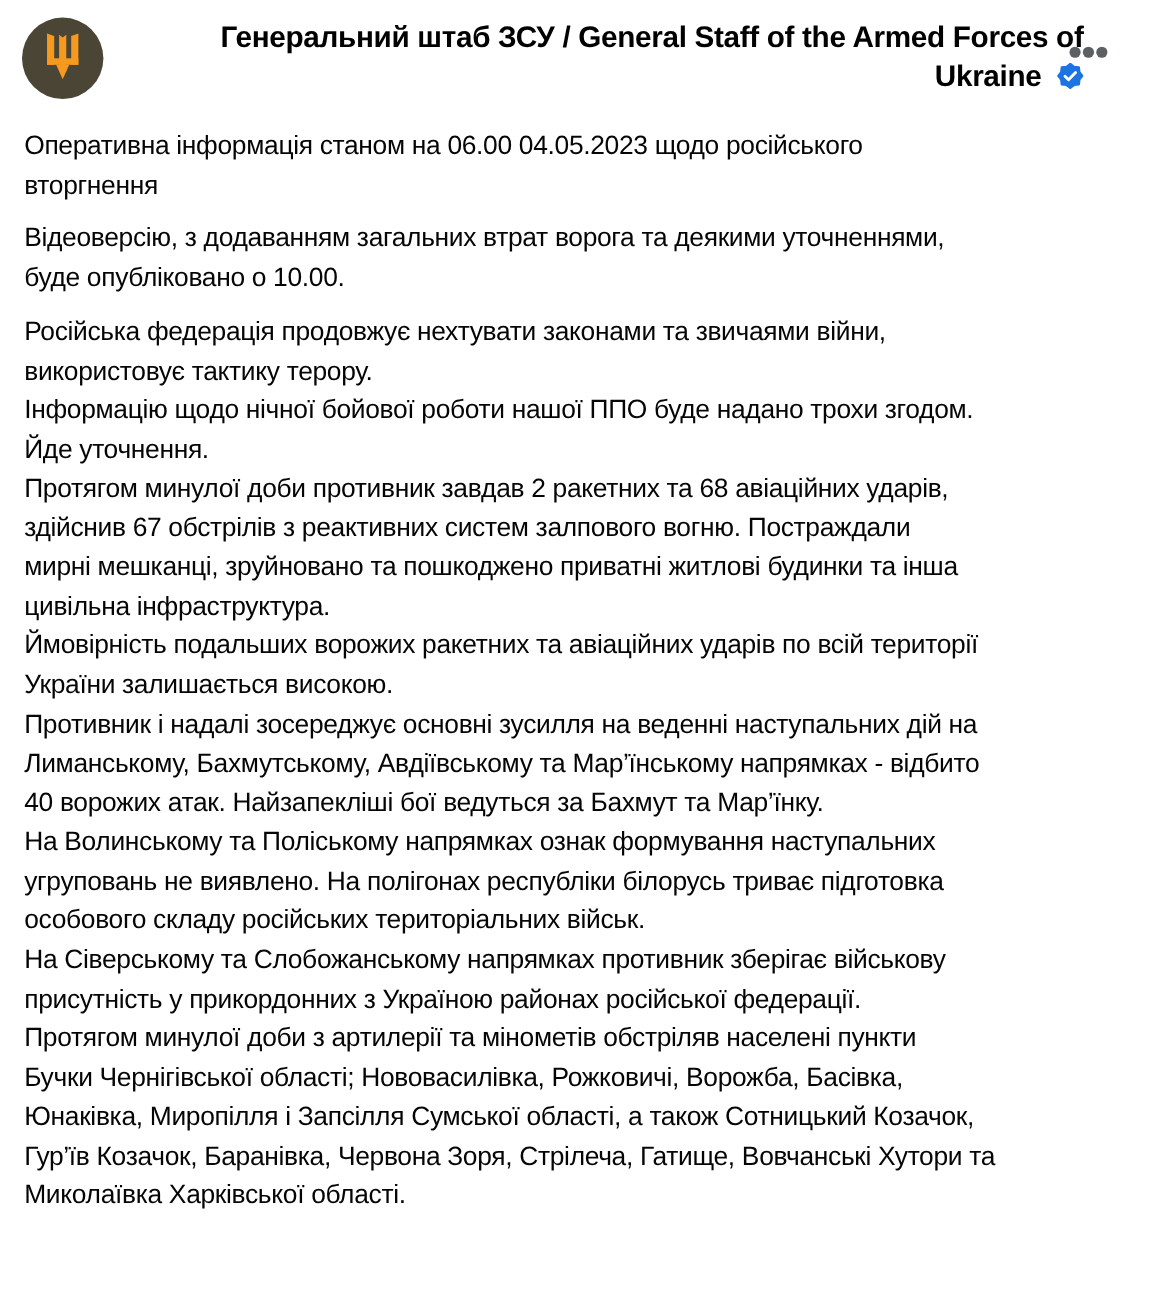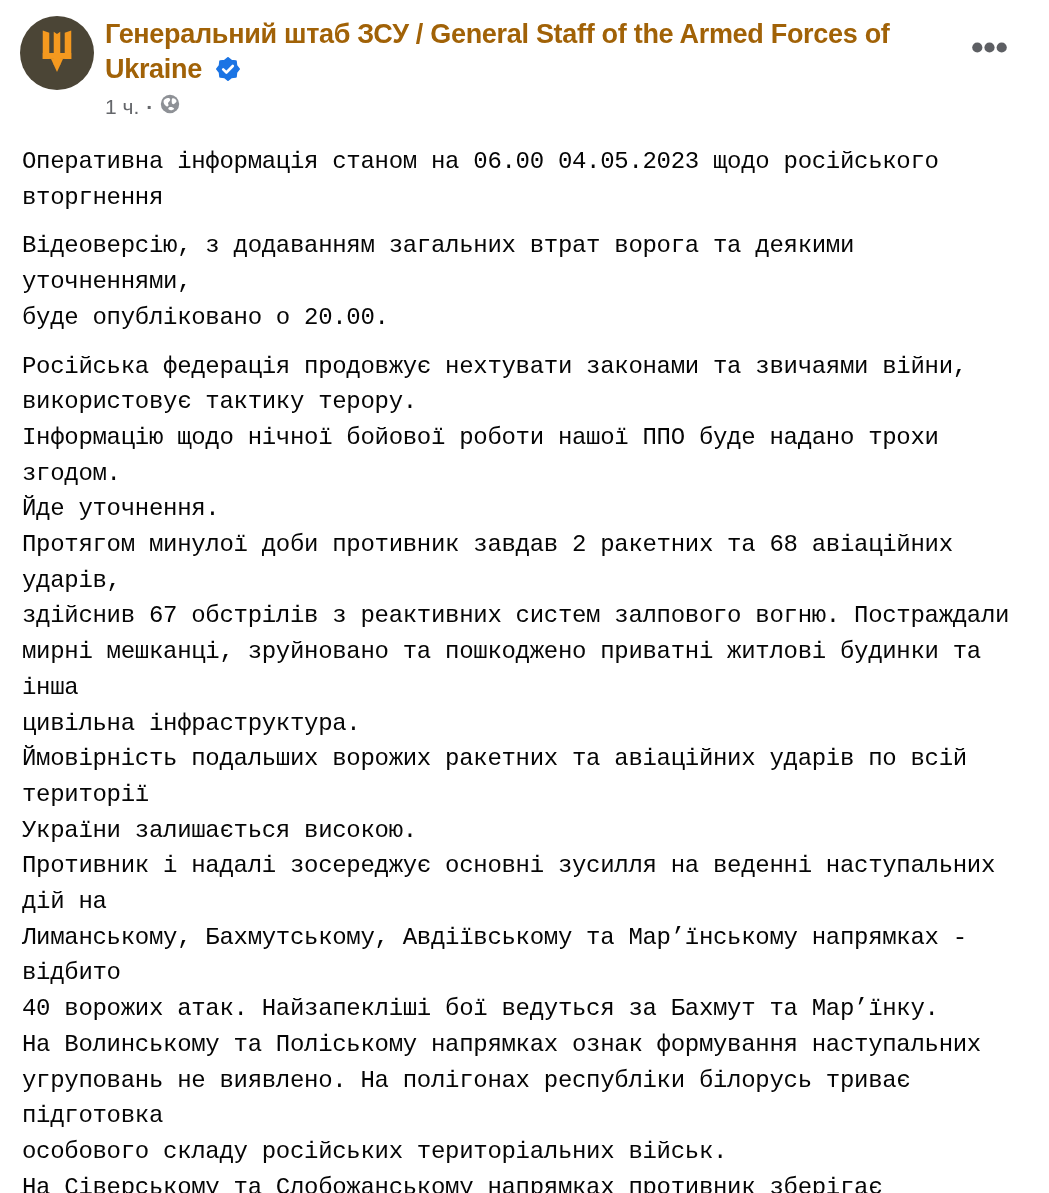--- a/index.html
+++ b/index.html
@@ -14,44 +14,45 @@
   .post-header { display:flex; align-items:flex-start; gap:11px; }
   .avatar {
     width:74px; height:74px; border-radius:50%;
     background:#4b4536; flex:0 0 auto;
     display:flex; align-items:center; justify-content:center;
     cursor:pointer;
   }
   .avatar svg { display:block; }
   .header-text { padding-top:1px; min-width:0; flex:1 1 auto; }
   .page-name {
-    font-size:27px; font-weight:700; color:#a16207;
+    font-size:27px; font-weight:700; color:#000000;
     line-height:35px; letter-spacing:-0.3px; cursor:pointer;
     max-width:880px;
+    text-align:right;
   }
   .page-name .name-text { white-space:pre-line; }
   .verified-badge { margin-left:7px; vertical-align:-3px; }
   .meta {
     display:flex; align-items:center; gap:7px;
     margin-top:4px; color:#65676b; font-size:21px; line-height:25px;
   }
   .meta .timestamp { cursor:pointer; }
   .meta .sep { font-weight:700; }
   .menu-btn {
     position:absolute; top:34px; right:38px;
     padding:8px 4px; cursor:pointer; line-height:0;
   }
 
   
   .post-body {
     margin-top:25px; padding:0 10px 0 2px;
     font-size:24px; line-height:35.7px; letter-spacing:-0.3px;
     color:#050505;
   }
-  .post-body p { margin:0 0 13px 0; white-space:pre-line;font-family:Liberation Mono, monospace; }
+  .post-body p { margin:0 0 13px 0; white-space:pre-line; }
   .post-body p:last-child { margin-bottom:0; }
 </style>
 </head>
 <body>
 
 <div class="post">
 
   <div class="post-header">
 
     <div class="avatar">
@@ -71,51 +72,39 @@
     <div class="header-text">
       <div class="page-name">
         <span class="name-text">Генеральний штаб ЗСУ / General Staff of the Armed Forces of
 Ukraine</span><span class="verified-badge">
           <svg width="24" height="24" viewBox="0 0 24 24" aria-hidden="true">
             <polygon points="23,12 20.3,15.4 19.8,19.8 15.4,20.3 12,23 8.6,20.3 4.2,19.8 3.7,15.4 1,12 3.7,8.6 4.2,4.2 8.6,3.7 12,1 15.4,3.7 19.8,4.2 20.3,8.6" fill="#1b74e4" stroke="#1b74e4" stroke-width="2" stroke-linejoin="round"></polygon>
             <path d="M7.2 12.3 l3.2 3.2 L16.8 9" fill="none" stroke="#ffffff" stroke-width="2.6" stroke-linecap="round" stroke-linejoin="round"></path>
           </svg>
         </span>
       </div>
-      <div class="meta">
-        <span class="timestamp">1 ч.</span>
-        <span class="sep">·</span>
-        <span>
-          <svg width="20" height="20" viewBox="0 0 20 20" aria-hidden="true">
-            <circle cx="10" cy="10" r="9.2" fill="#8e9196"></circle>
-            <path fill="#ffffff" d="M3.6 6.8 C5 4.4 7.6 3.4 9.4 4.3 C10.6 5 10.4 6.6 9.2 7.4 C8 8.2 7.8 9.4 8.4 10.6 C9 11.8 7.8 12.8 6.4 12.2 C4.6 11.4 3.2 9.2 3.6 6.8 Z"></path>
-            <path fill="#ffffff" d="M12.2 4.4 C13.8 3.8 15.8 4.8 16.4 6.6 C16.9 8.2 15.6 8.8 14.4 9.8 C13.4 10.6 11.8 10 11.8 8.6 C11.8 7.2 11.4 5.6 12.2 4.4 Z"></path>
-            <path fill="#ffffff" d="M9.2 13.2 C10.8 12.6 13.4 13.2 14.2 14.8 C13 16.4 10.4 16.8 8.8 15.6 C8 15 8.2 13.6 9.2 13.2 Z"></path>
-          </svg>
-        </span>
-      </div>
     </div>
 
     <div class="menu-btn">
       <span>
         <svg width="35" height="11" viewBox="0 0 35 11" aria-hidden="true">
           <circle cx="5.3" cy="5.5" r="5.1" fill="#5d5f63"></circle>
           <circle cx="17.5" cy="5.5" r="5.1" fill="#5d5f63"></circle>
           <circle cx="29.7" cy="5.5" r="5.1" fill="#5d5f63"></circle>
         </svg>
       </span>
     </div>
 
   </div>
 
   <div class="post-body">
     <p>Оперативна інформація станом на 06.00 04.05.2023 щодо російського
 вторгнення</p>
     <p>Відеоверсію, з додаванням загальних втрат ворога та деякими уточненнями,
-буде опубліковано о 20.00.</p>
+буде опубліковано о 10.00.</p>
     <p>Російська федерація продовжує нехтувати законами та звичаями війни,
 використовує тактику терору.
 Інформацію щодо нічної бойової роботи нашої ППО буде надано трохи згодом.
 Йде уточнення.
 Протягом минулої доби противник завдав 2 ракетних та 68 авіаційних ударів,
 здійснив 67 обстрілів з реактивних систем залпового вогню. Постраждали
 мирні мешканці, зруйновано та пошкоджено приватні житлові будинки та інша
 цивільна інфраструктура.
 Ймовірність подальших ворожих ракетних та авіаційних ударів по всій території
 України залишається високою.

